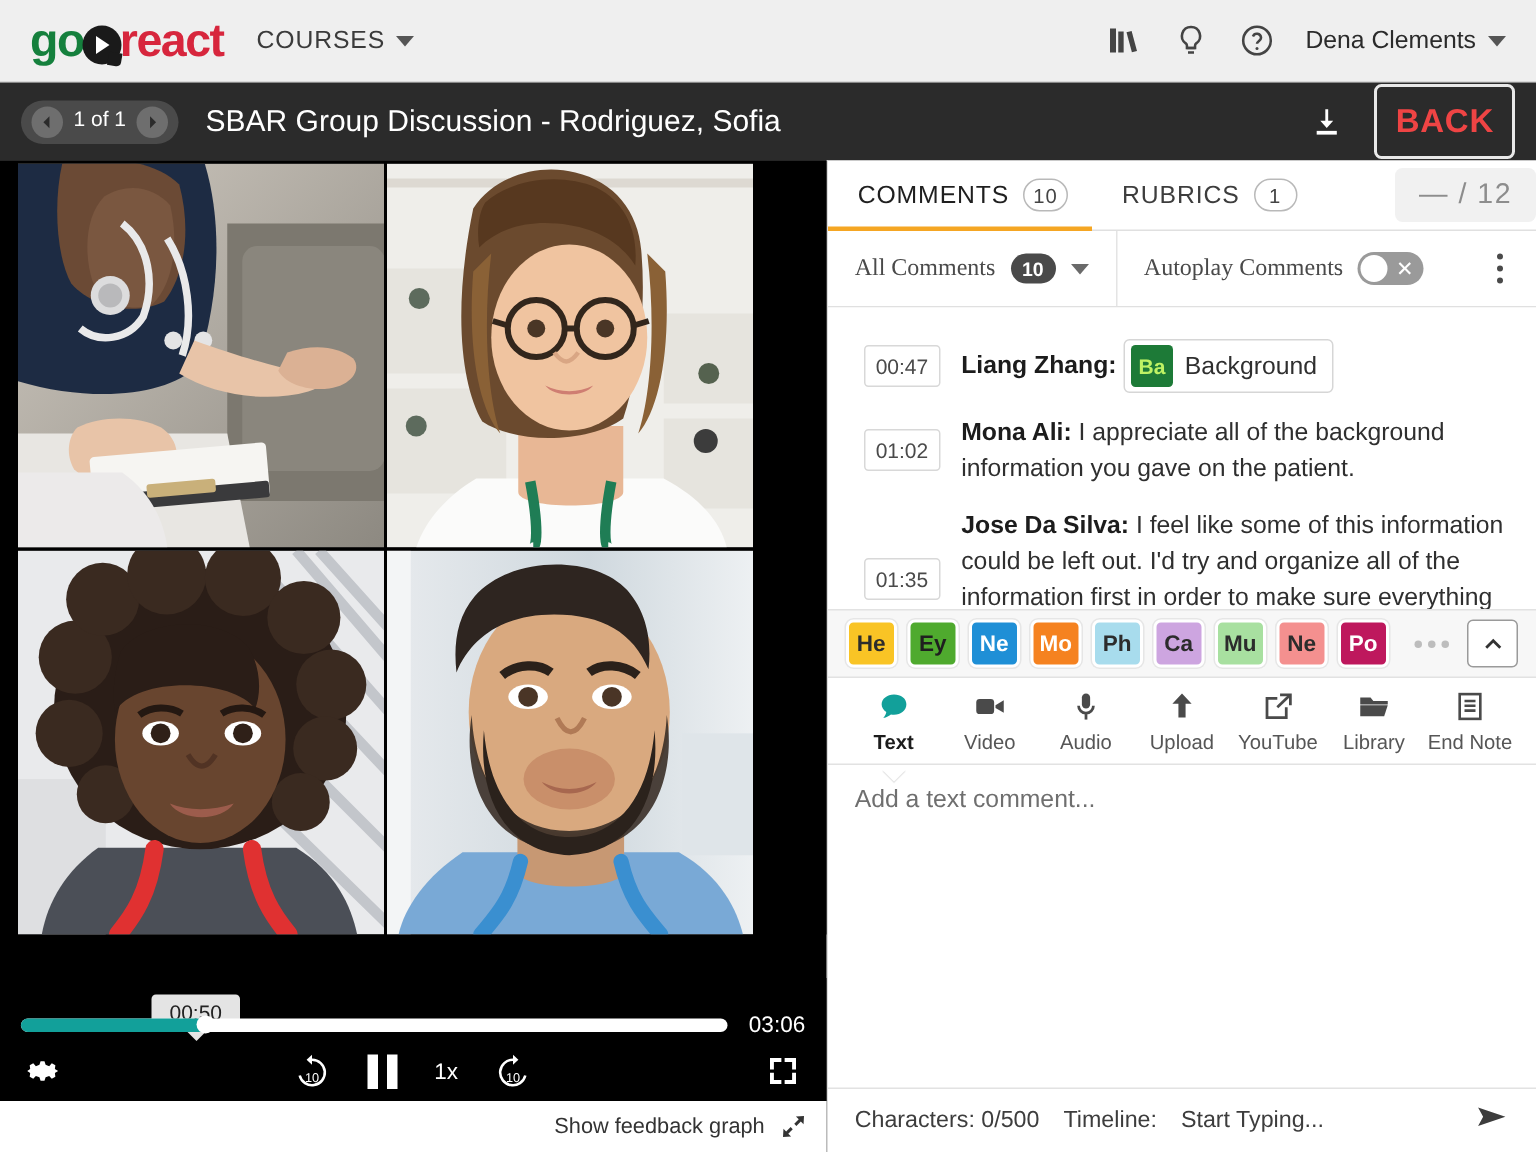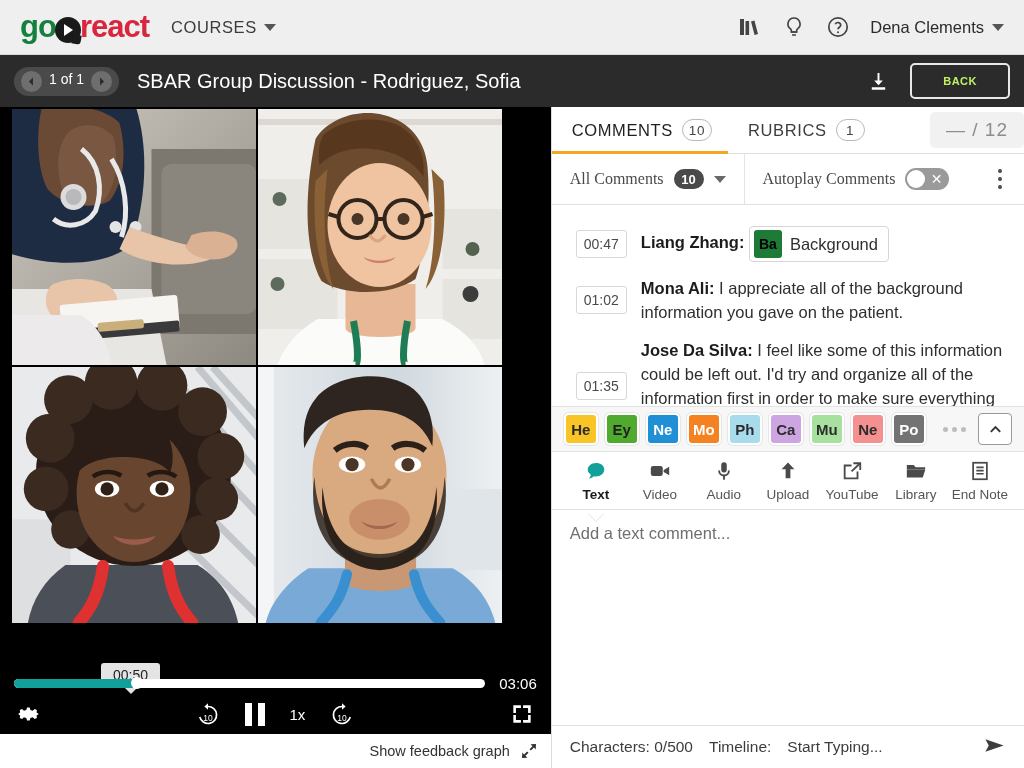--- a/index.html
+++ b/index.html
@@ -50,22 +50,22 @@
   }
   .pager-btn {
     width: 21px; height: 21px; border-radius: 50%; background: #6e6e6e;
     display: flex; align-items: center; justify-content: center; cursor: pointer;
   }
   .pager-btn svg { width: 11px; height: 11px; }
   .subtitle { margin-left: 18px; font-size: 20px; color: #fff; font-weight: 400; }
   .subheader-right { margin-left: auto; display: flex; align-items: center; gap: 20px; }
   .dl-icon { width: 23px; height: 23px; color: #fff; cursor: pointer; }
   .back-btn {
-    border: 2px solid #e8e8e8; border-radius: 5px; color: #bef264; background: transparent;
-    font-size: 11px; font-weight: bold; letter-spacing: .5px; padding: 10px 31px; cursor: pointer;
+    border: 2px solid #e8e8e8; border-radius: 5px; color: #ef4444; background: transparent;
+    font-size: 22px; font-weight: bold; letter-spacing: .5px; padding: 10px 12px; cursor: pointer;
     font-family: "Liberation Sans", sans-serif;
   }
 
   
   .body { flex: 1; display: flex; min-height: 0; }
   .left { width: 596px; background: #000; position: relative; display: flex; flex-direction: column; }
   .right { width: 512px; background: #fff; display: flex; flex-direction: column; border-left: 1px solid #dcdcdc; }
 
   
   .video-wrap { height: 516px; position: relative; background: #000; }
@@ -143,21 +143,21 @@
     flex: 0 0 auto; border: 1px solid #d8d8d8; border-radius: 3px; padding: 5px 7px;
     font-size: 14px; color: #4a4a4a; background: #fff; margin-right: 14px;
   }
   .ctext { font-size: 16.5px; line-height: 24px; color: #2f2f2f; }
   .cname { font-weight: bold; color: #1c1c1c; }
   .tag-chip {
     display: inline-flex; align-items: center; gap: 8px; border: 1px solid #d6d6d6; border-radius: 4px;
     padding: 3px 10px 3px 4px; vertical-align: middle; background: #fff;
   }
   .tag-key {
-    background: #1d7a37; color: #000000; font-weight: bold; font-size: 14px;
+    background: #1d7a37; color: #bef264; font-weight: bold; font-size: 14px;
     border-radius: 3px; padding: 2px 5px;
   }
   .tag-name { font-size: 16.5px; color: #2f2f2f; }
 
   
   .tagstrip {
     height: 46px; background: #f7f7f7; border-top: 1px solid #e2e2e2; border-bottom: 1px solid #e2e2e2;
     display: flex; align-items: center; padding: 0 12px; gap: 7px;
   }
   .tagbtn {
@@ -507,21 +507,21 @@
 
       <div class="tagstrip">
         <span class="tagbtn" style="background: rgb(249, 196, 37); color: rgb(44, 44, 44);">He</span>
         <span class="tagbtn" style="background: rgb(79, 170, 46); color: rgb(31, 31, 31);">Ey</span>
         <span class="tagbtn" style="background: rgb(31, 143, 214); color: rgb(255, 255, 255);">Ne</span>
         <span class="tagbtn" style="background: rgb(245, 130, 32); color: rgb(255, 255, 255);">Mo</span>
         <span class="tagbtn" style="background: rgb(168, 220, 237); color: rgb(44, 44, 44);">Ph</span>
         <span class="tagbtn" style="background: rgb(205, 165, 224); color: rgb(44, 44, 44);">Ca</span>
         <span class="tagbtn" style="background: rgb(168, 224, 160); color: rgb(44, 44, 44);">Mu</span>
         <span class="tagbtn" style="background: rgb(244, 144, 143); color: rgb(44, 44, 44);">Ne</span>
-        <span class="tagbtn" style="background: #737373; color: rgb(255, 255, 255);">Po</span>
+        <span class="tagbtn" style="background: #be185d; color: rgb(255, 255, 255);">Po</span>
         <span class="tag-more">
           <span></span>
           <span></span>
           <span></span>
         </span>
         <span class="tag-collapse">
           <svg viewBox="0 0 16 16" fill="none" stroke="currentColor" stroke-width="2">
             <path d="M3 10.5L8 5.5l5 5"></path>
           </svg>
         </span>

